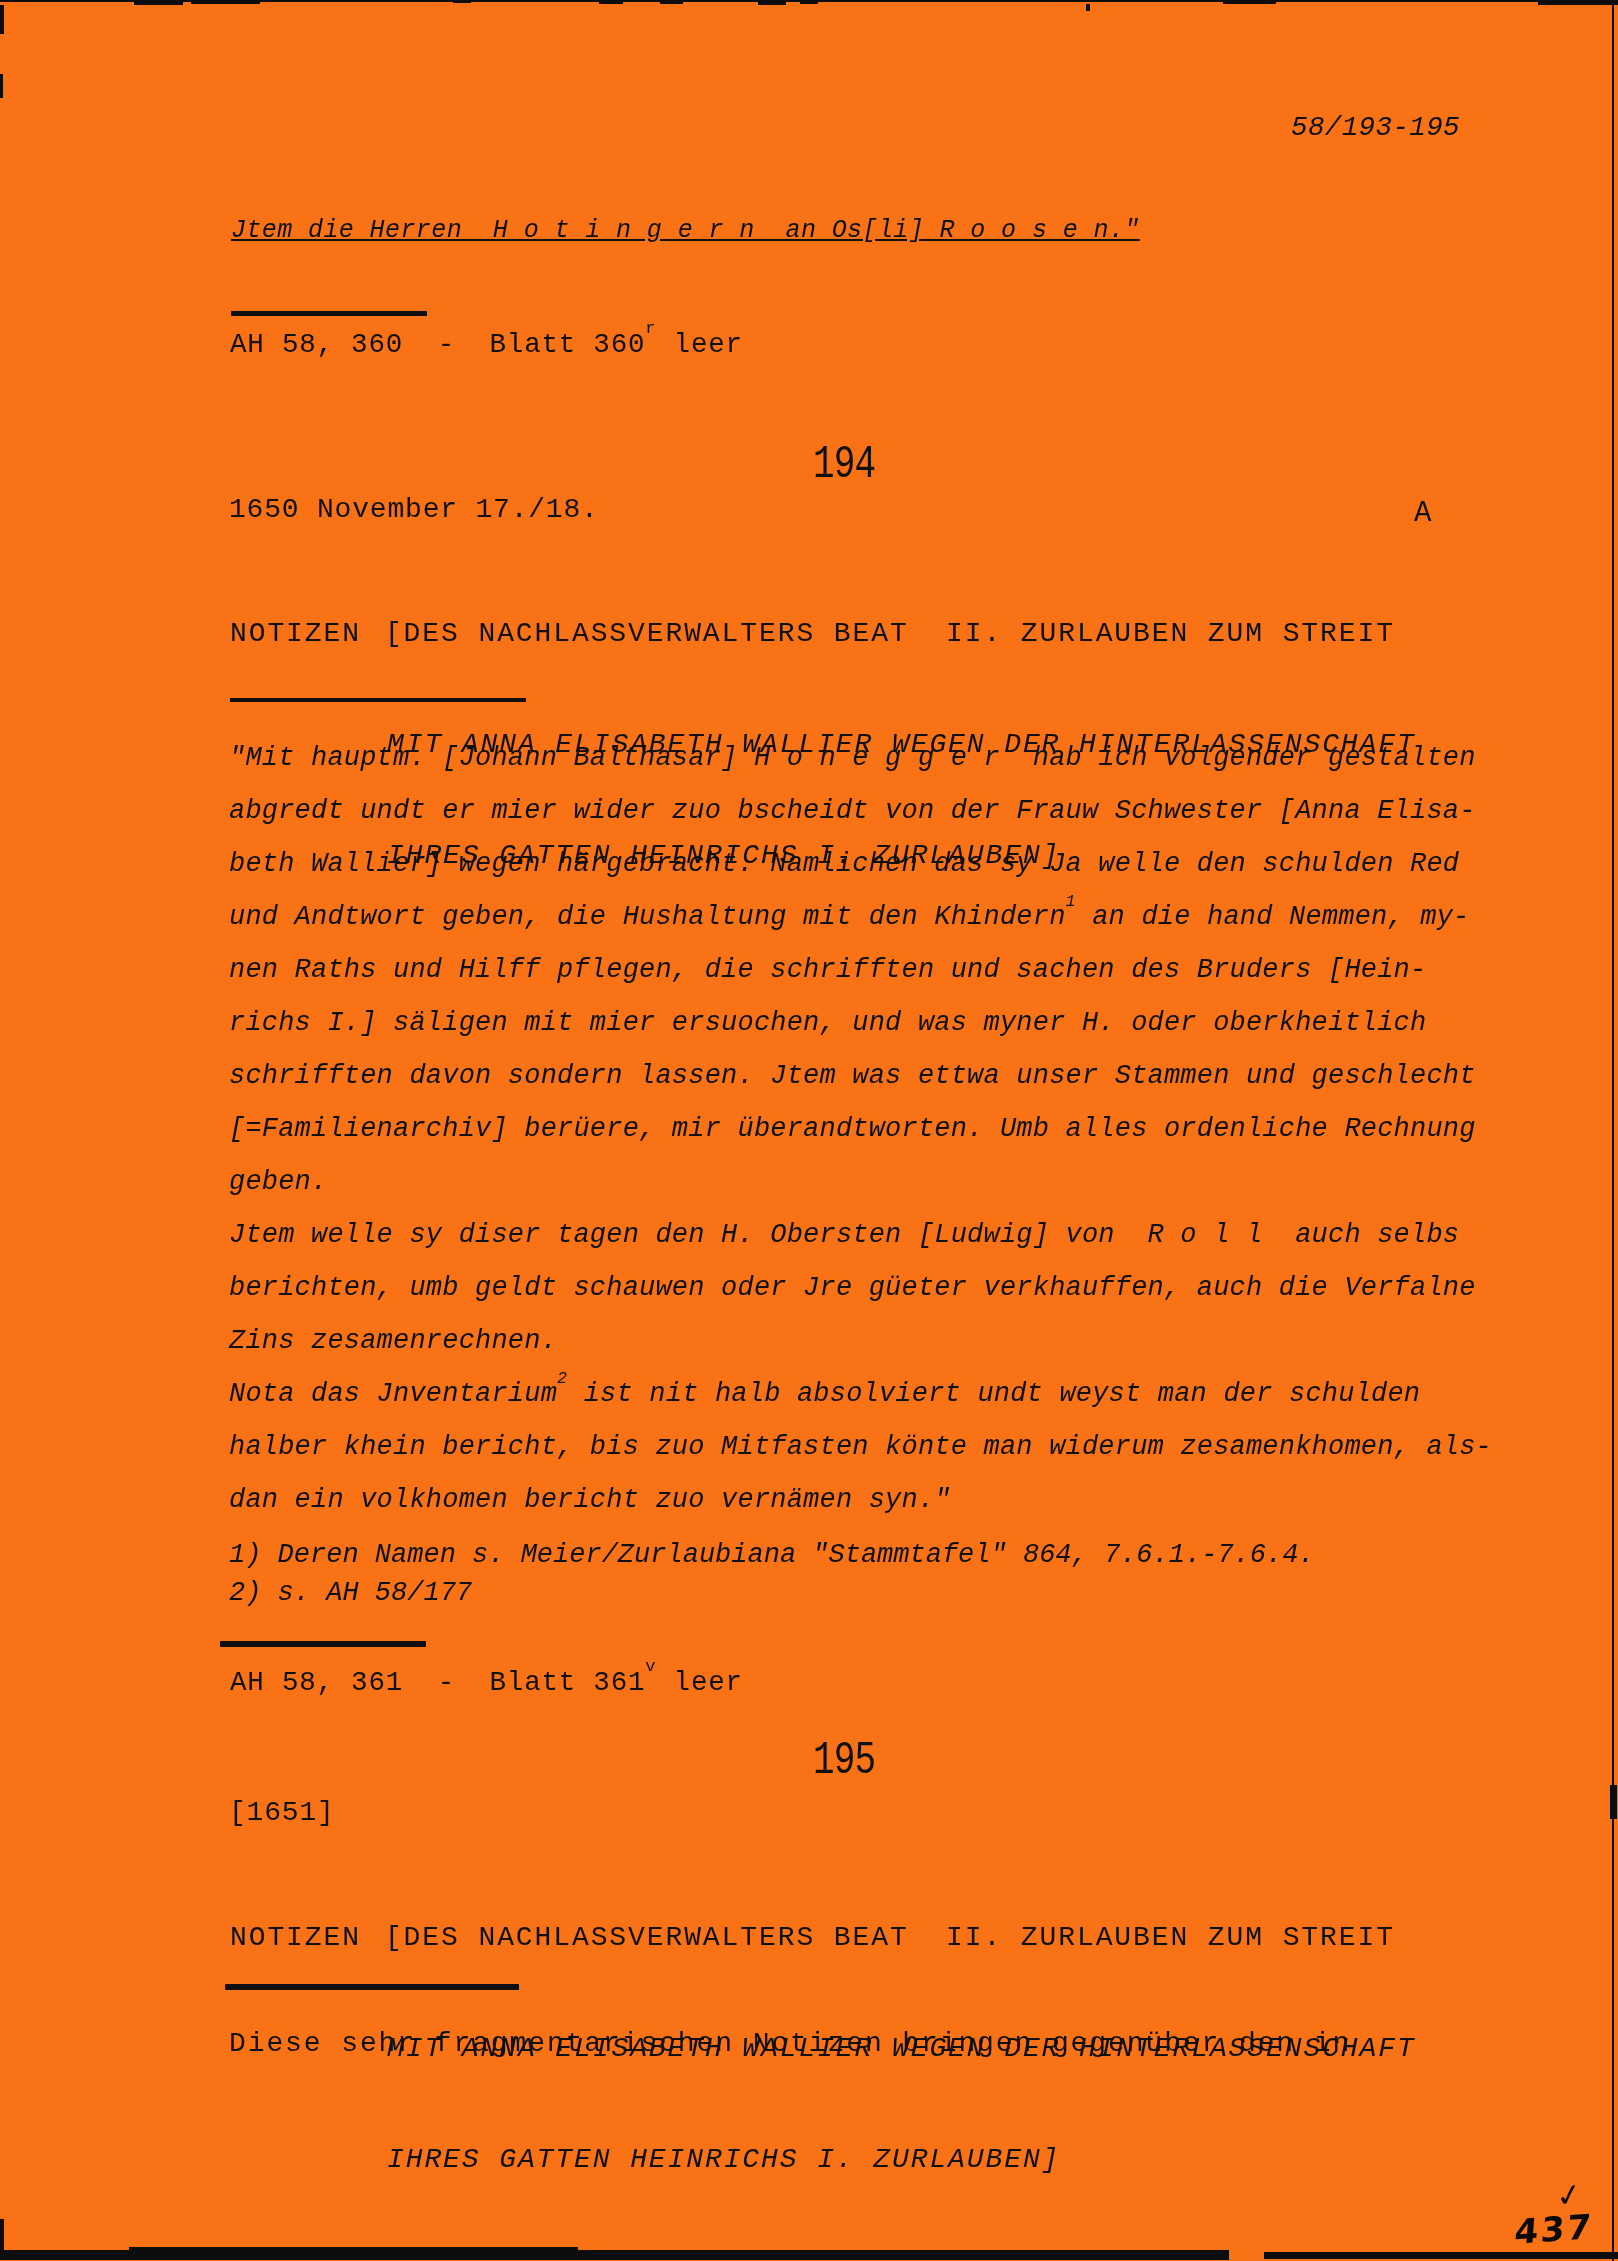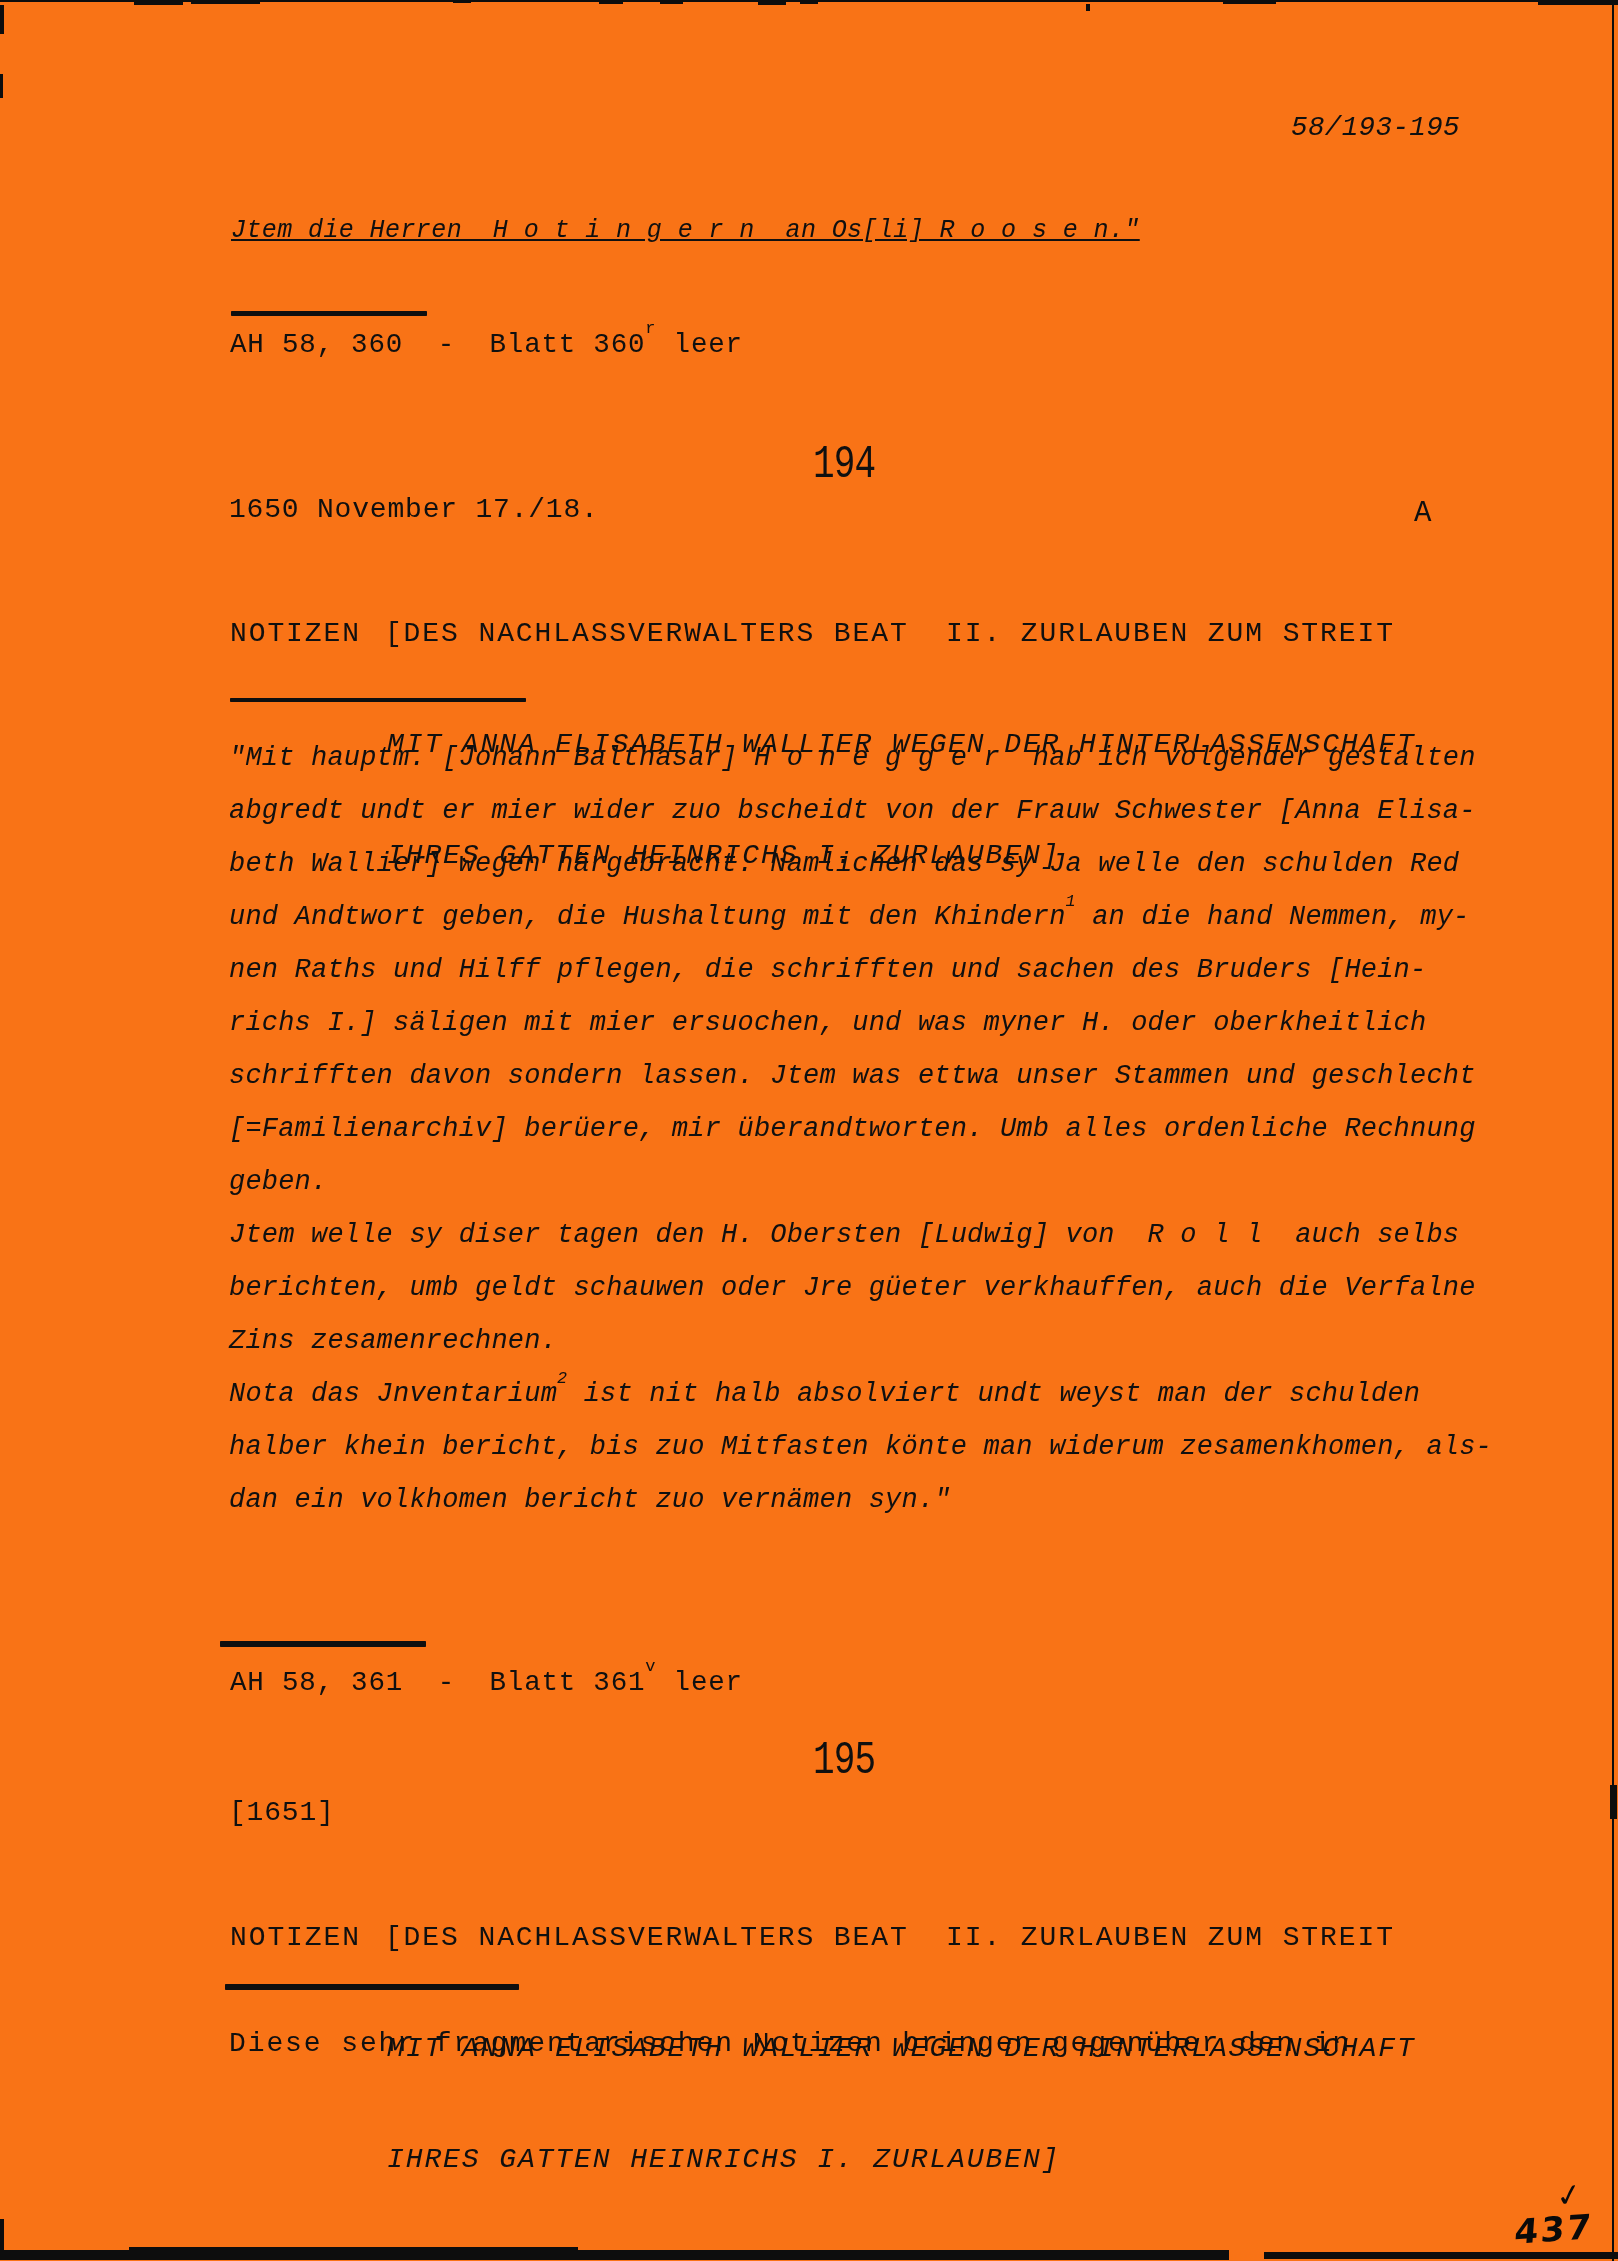--- a/index.html
+++ b/index.html
@@ -90,20 +90,21 @@
   <div class="abs heading head-194">
     <div class="h-line"><span class="h-label">NOTIZEN</span><span>[DES NACHLASSVERWALTERS BEAT  II. ZURLAUBEN ZUM STREIT</span></div>
     <div class="h-line indent">MIT ANNA ELISABETH WALLIER WEGEN DER HINTERLASSENSCHAFT</div>
     <div class="h-line indent">IHRES GATTEN HEINRICHS I. ZURLAUBEN]</div>
   </div>
 
   <div class="rule rule-2"></div>
 
   <div class="abs quote-body"><div class="line">"Mit hauptm. [Johann Balthasar] H o n e g g e r  hab ich volgender gestalten</div><div class="line">abgredt undt er mier wider zuo bscheidt von der Frauw Schwester [Anna Elisa-</div><div class="line">beth Wallier] wegen härgebracht. Namlichen das sy Ja welle den schulden Red</div><div class="line"><span>und Andtwort geben, die Hushaltung mit den Khindern</span><sup>1</sup><span> an die hand Nemmen, my-</span></div><div class="line">nen Raths und Hilff pflegen, die schrifften und sachen des Bruders [Hein-</div><div class="line">richs I.] säligen mit mier ersuochen, und was myner H. oder oberkheitlich</div><div class="line">schrifften davon sondern lassen. Jtem was ettwa unser Stammen und geschlecht</div><div class="line">[=Familienarchiv] berüere, mir überandtworten. Umb alles ordenliche Rechnung</div><div class="line">geben.</div><div class="line">Jtem welle sy diser tagen den H. Obersten [Ludwig] von  R o l l  auch selbs</div><div class="line">berichten, umb geldt schauwen oder Jre güeter verkhauffen, auch die Verfalne</div><div class="line">Zins zesamenrechnen.</div><div class="line"><span>Nota das Jnventarium</span><sup>2</sup><span> ist nit halb absolviert undt weyst man der schulden</span></div><div class="line">halber khein bericht, bis zuo Mitfasten könte man widerum zesamenkhomen, als-</div><div class="line">dan ein volkhomen bericht zuo vernämen syn."</div></div>
 
+  <div class="abs footnotes"><div class="line">1) Deren Namen s. Meier/Zurlaubiana "Stammtafel" 864, 7.6.1.-7.6.4.</div><div class="line">2) s. AH 58/177</div></div>
 
   <div class="rule rule-3"></div>
   <div class="abs src-194"><span>AH 58, 361  -  Blatt 361</span><sup>v</sup><span> leer</span></div>
 
   <div class="abs entry-no no-195">195</div>
   <div class="abs date-195">[1651]</div>
 
   <div class="abs heading head-195">
     <div class="h-line"><span class="h-label">NOTIZEN</span><span>[DES NACHLASSVERWALTERS BEAT  II. ZURLAUBEN ZUM STREIT</span></div>
     <div class="h-line indent">MIT ANNA ELISABETH WALLIER WEGEN DER HINTERLASSENSCHAFT</div>

